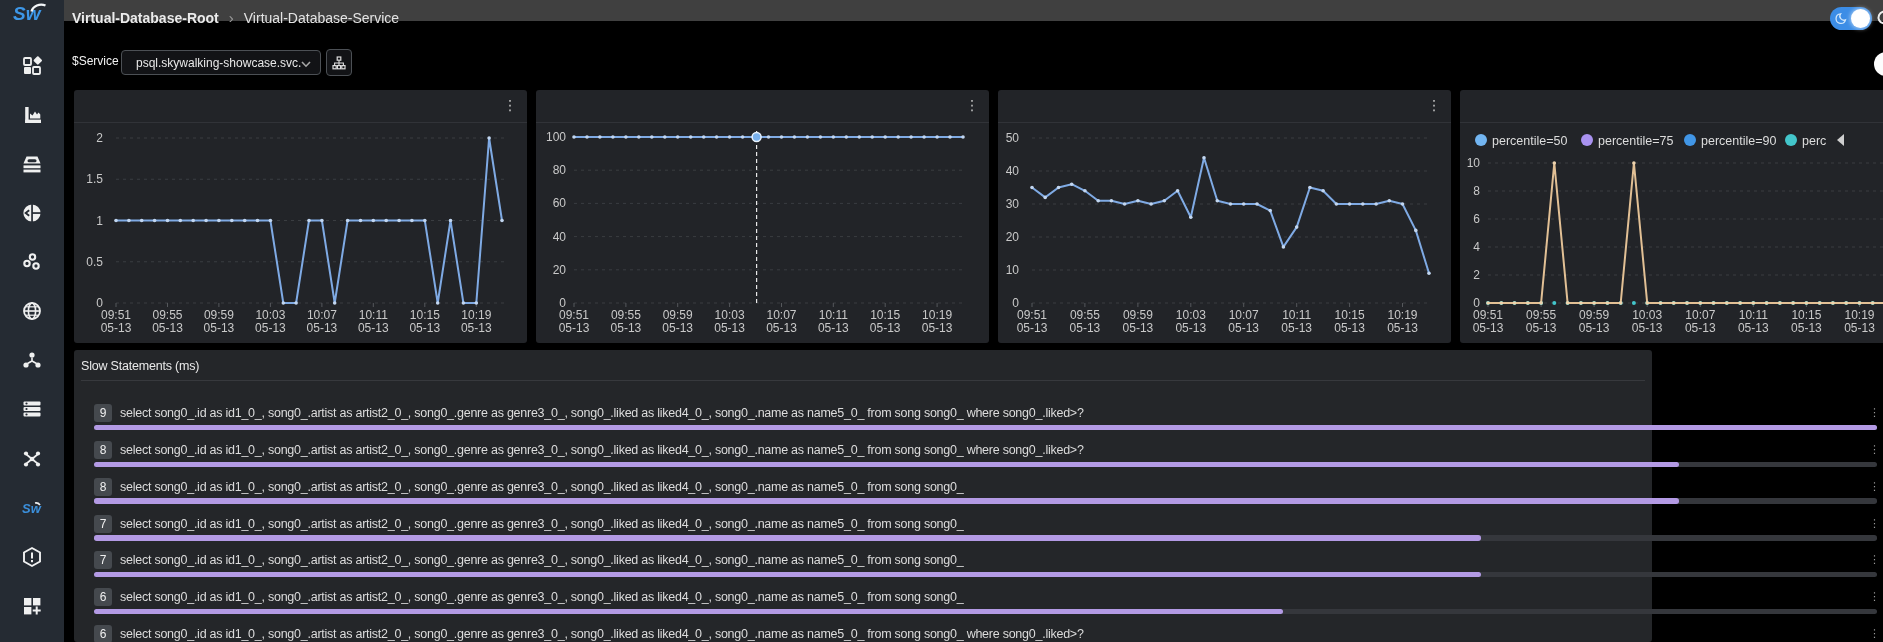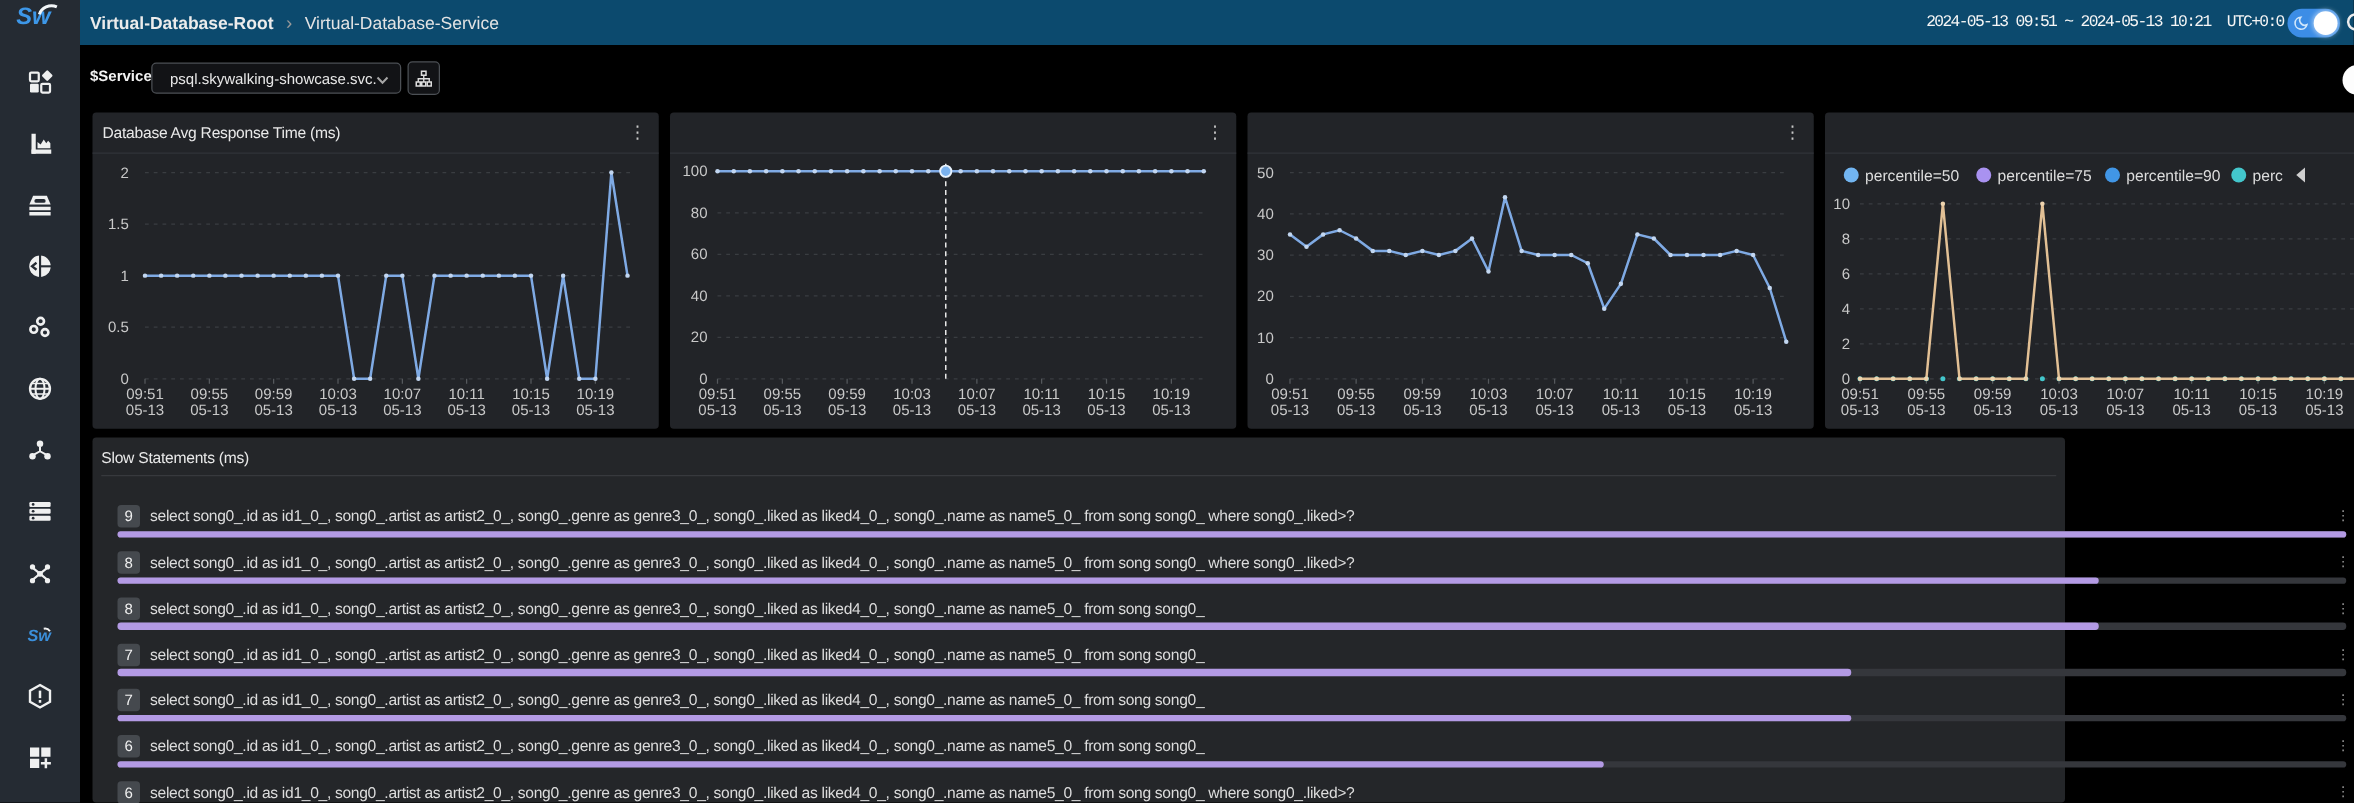--- a/index.html
+++ b/index.html
@@ -1,46 +1,45 @@
 <!DOCTYPE html>
 <html><head><meta charset="utf-8"><style>
 *{margin:0;padding:0;box-sizing:border-box}
 html,body{width:1883px;height:642px;overflow:hidden;background:#000000;font-family:"Liberation Sans",sans-serif}
 #sidebar{position:absolute;left:0;top:0;width:64px;height:642px;background:#252b33;z-index:5}
 #logo{position:absolute;left:13px;top:3px;width:48px;height:28px}
 .swtxt{font-weight:bold;font-style:italic;font-size:19px;color:#3d97e8}
 .sic{position:absolute;left:21px;width:22px;height:22px;opacity:.93}
-#header{position:absolute;left:64px;top:0;width:1819px;height:36px;background:#0c4a6e;color:#ececec;line-height:36px}
+#header{position:absolute;left:64px;top:0;width:1819px;height:21px;background:#404040;color:#ececec;line-height:36px}
 .bc1{font-weight:bold;font-size:14px;margin-left:8px}
 .bcsep{color:#9a9a9a;margin:0 10px;font-size:15px}
 .bc2{font-size:14px;color:#e4e4e4}
 .time{position:absolute;right:56px;top:0;font-family:"Liberation Mono",monospace;font-size:13px;color:#f6f6f6;letter-spacing:-1.3px}
 #toggle{position:absolute;left:1766px;top:7px;width:42px;height:23px;border-radius:11.5px;background:#3c8de6}
 #knob{position:absolute;right:2px;top:2px;width:19px;height:19px;border-radius:50%;background:#fff;box-shadow:0 0 4px 1px rgba(255,255,255,.55)}
 #toolbar{position:absolute;left:64px;top:36px;width:1819px;height:54px;background:#000}
-#svclabel{position:absolute;left:8px;top:18px;font-weight:bold;font-size:12px;color:#f2f2f2}
+#svclabel{position:absolute;left:8px;top:18px;font-weight:normal;font-size:12px;color:#f2f2f2}
 #select{position:absolute;left:57px;top:14px;width:200px;height:25px;border:1px solid #4c5055;border-radius:4px;background:#121316;color:#e8e8e8;font-size:12px;padding:5px 0 14px 14px}
 #select svg{position:absolute;right:8px;top:7px}
 #treebtn{position:absolute;left:262px;top:13px;width:26px;height:27px;border:1px solid #4c5055;border-radius:4px;background:#121316;text-align:center;padding-top:6px}
 #fab{position:absolute;left:1810px;top:16px;width:24px;height:24px;border-radius:50%;background:#fdfdfd}
 .panel{position:absolute;background:#222428;border-radius:3px;color:#e9e9e9}
 .ptitle{position:absolute;left:8px;top:0;height:32px;line-height:33px;font-size:12.5px;letter-spacing:-0.2px;color:#e9e9e9}
 .pmenu{position:absolute;right:10px;top:7px;color:#c6c6c6;font-size:14px}
 .panel>svg text{font-family:"Liberation Sans",sans-serif}
 .srow{position:absolute;left:20px;width:1783px;height:33px}
 .badge{position:absolute;left:0;top:0;width:18px;height:18px;background:#45494e;border-radius:3px;color:#f0f0f0;font-size:12px;text-align:center;line-height:18px}
 .stext{position:absolute;left:26px;top:2px;font-size:12.5px;letter-spacing:-0.25px;color:#dcdcdc;white-space:nowrap}
 .rmenu{position:absolute;right:-3px;top:2px;color:#9a9a9a;font-size:11px}
 .track{position:absolute;left:0;width:1783px;height:5.5px;border-radius:2.75px;background:#35373c}
 .bar{position:absolute;left:0;height:5.5px;border-radius:2.75px;background:#b39ae4}
 </style></head>
 <body>
 <div id="header">
 <span class="bc1">Virtual-Database-Root</span><span class="bcsep">›</span><span class="bc2">Virtual-Database-Service</span>
-<span class="time">2024-05-13 09:51 ~ 2024-05-13 10:21&nbsp;&nbsp;UTC+0:0</span>
 <span id="toggle">
       <svg width="14" height="14" viewBox="0 0 14 14" style="position:absolute;left:5px;top:4px" xmlns="http://www.w3.org/2000/svg">
         <path d="M10.5 8.8 A 4.8 4.8 0 1 1 5.6 2.8 A 4 4 0 0 0 10.5 8.8 Z" fill="none" stroke="#cfe6fb" stroke-width="1.3"></path>
       </svg>
       <span id="knob"></span>
     </span>
 <svg width="17" height="17" viewBox="0 0 17 17" style="position:absolute;left:1812px;top:9px" xmlns="http://www.w3.org/2000/svg">
       <path d="M14.5 8.5 A 6 6 0 1 1 12 3.6" stroke="#ececec" stroke-width="2" fill="none"></path>
       <path d="M11.5 0.5 L15.5 4 L10.5 5.5 Z" fill="#ececec"></path>
     </svg>
@@ -53,21 +52,20 @@
 <span id="treebtn"><svg width="14" height="14" viewBox="0 0 14 14" xmlns="http://www.w3.org/2000/svg">
         <rect x="5.2" y="1" width="3.6" height="3.2" fill="none" stroke="#ddd" stroke-width="1.2"></rect>
         <rect x="1" y="9.6" width="3.2" height="3.2" fill="none" stroke="#ddd" stroke-width="1.2"></rect>
         <rect x="5.4" y="9.6" width="3.2" height="3.2" fill="none" stroke="#ddd" stroke-width="1.2"></rect>
         <rect x="9.8" y="9.6" width="3.2" height="3.2" fill="none" stroke="#ddd" stroke-width="1.2"></rect>
         <path d="M7 4.4 V7 M2.6 9.6 V7 H11.4 V9.6 M7 7 V9.6" stroke="#ddd" stroke-width="1.1" fill="none"></path>
       </svg></span>
 <div id="fab"></div>
 </div>
 <div class="panel" style="left:74px;top:90px;width:453px;height:253px">
-<div class="ptitle">Database Avg Response Time (ms)</div>
     <div class="pmenu">⋮</div>
     <div style="position:absolute;left:0;right:0;top:32px;border-top:1px solid #313338"></div>
 <svg width="453" height="218" viewBox="0 0 453 218" style="position:absolute;left:0;top:33px" xmlns="http://www.w3.org/2000/svg">
       <text x="29" y="184.0" font-size="12" fill="#c9c9c9" text-anchor="end">0</text>
       <line x1="42" y1="180.0" x2="431" y2="180.0" stroke="#3a3d41" stroke-width="1" stroke-dasharray="3 4"></line>
       <text x="29" y="142.8" font-size="12" fill="#c9c9c9" text-anchor="end">0.5</text>
       <line x1="42" y1="138.75" x2="431" y2="138.75" stroke="#3a3d41" stroke-width="1" stroke-dasharray="3 4"></line>
       <text x="29" y="101.5" font-size="12" fill="#c9c9c9" text-anchor="end">1</text>
       <line x1="42" y1="97.5" x2="431" y2="97.5" stroke="#3a3d41" stroke-width="1" stroke-dasharray="3 4"></line>
       <text x="29" y="60.2" font-size="12" fill="#c9c9c9" text-anchor="end">1.5</text>

